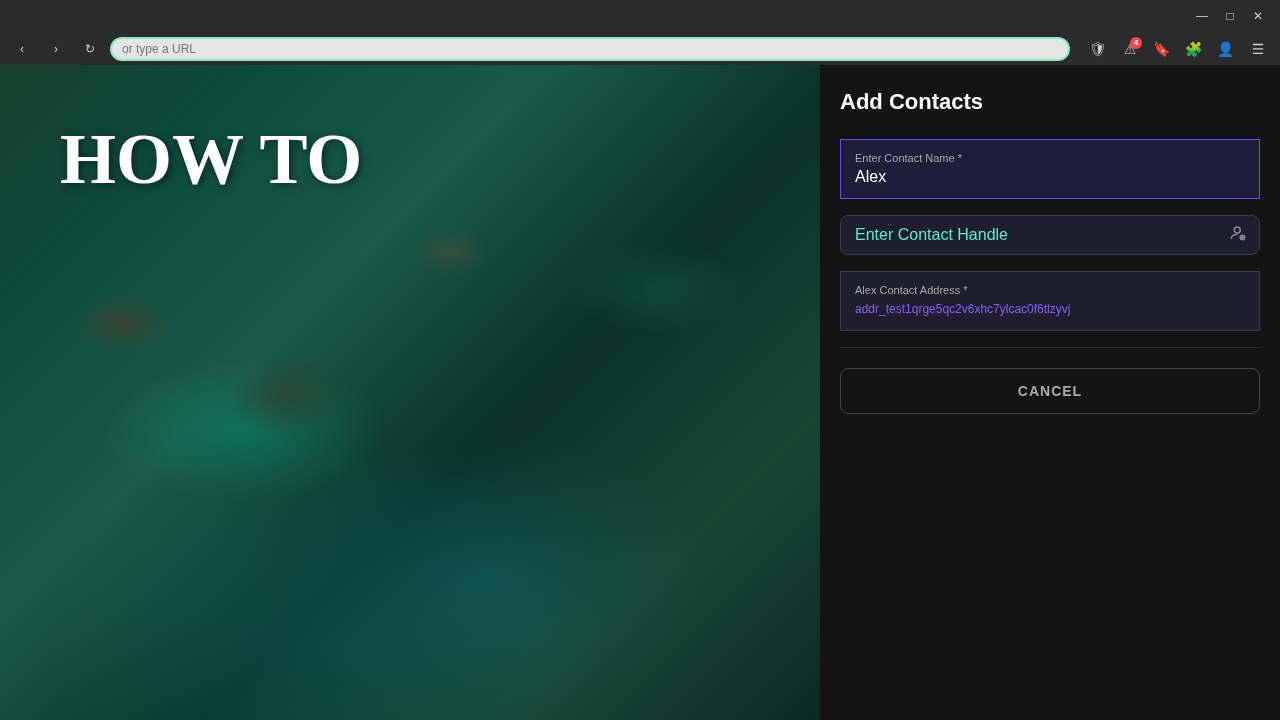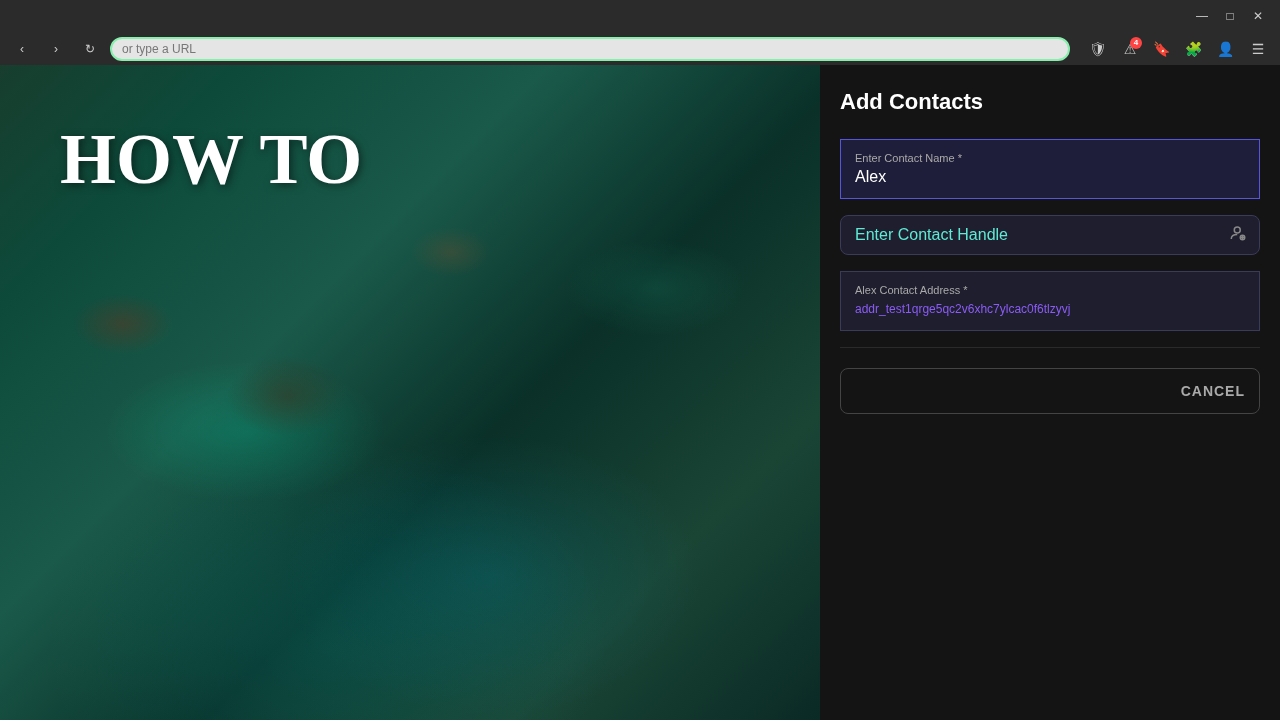--- a/index.html
+++ b/index.html
@@ -280,21 +280,21 @@
       flex: 1;
       padding: 14px;
       background: transparent;
       border: 1px solid #444;
       border-radius: 8px;
       color: #aaa;
       font-size: 14px;
       font-weight: 600;
       cursor: pointer;
       letter-spacing: 1px;
-      text-align: right;
+      text-align: center;
     }
     .btn-save {
       flex: 1;
       padding: 14px;
       background: #4444cc;
       border: none;
       border-radius: 8px;
       color: white;
       font-size: 14px;
       font-weight: 700;

